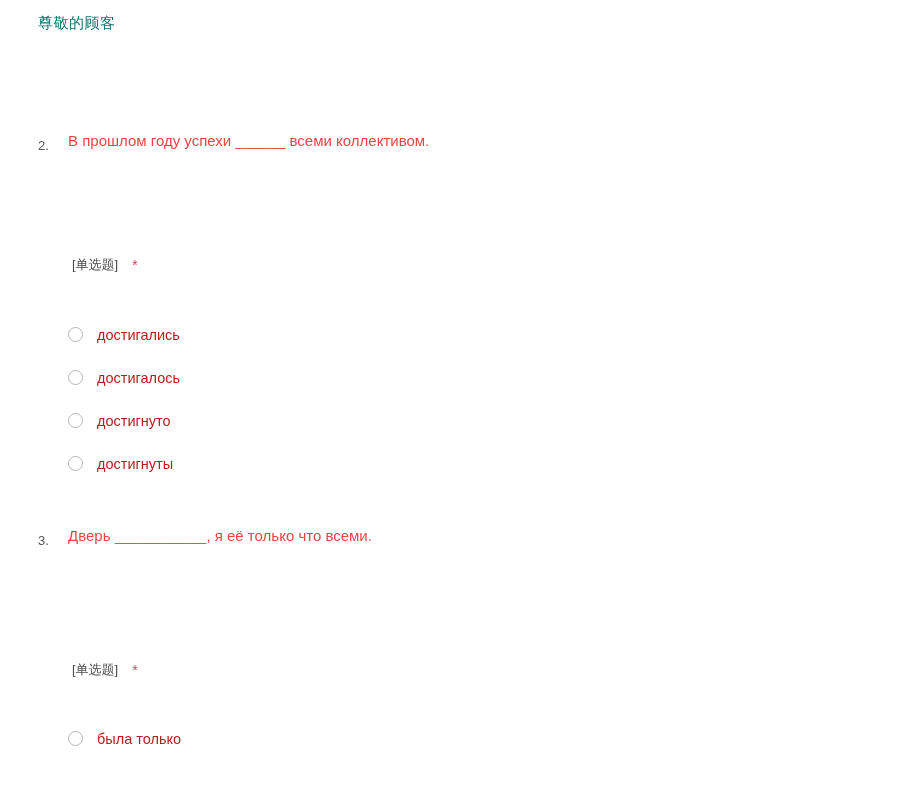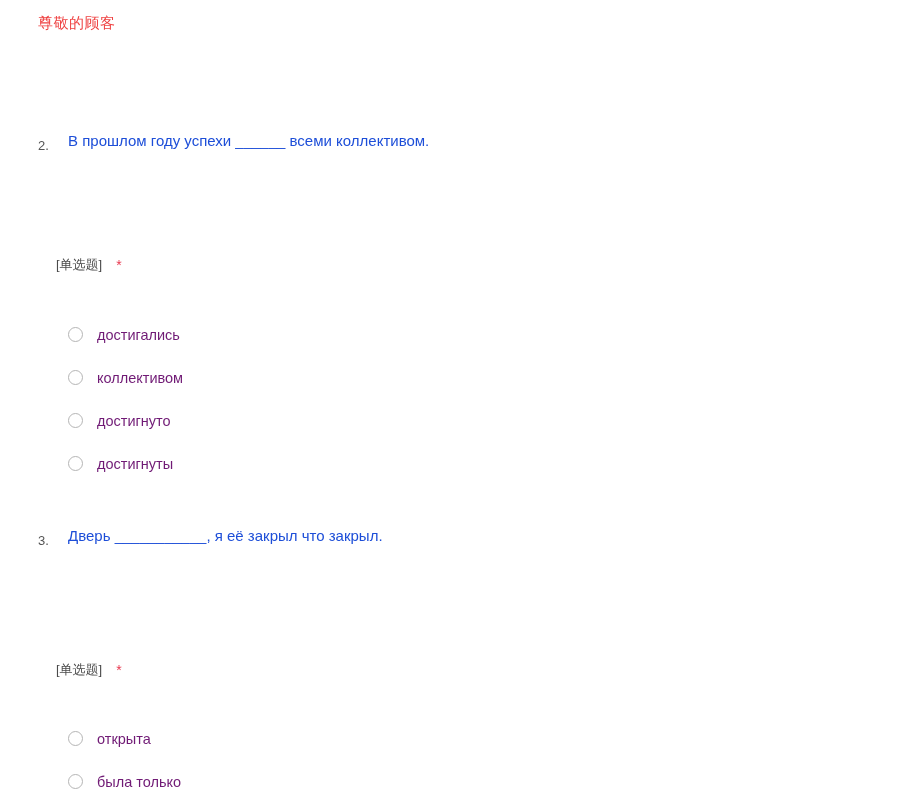--- a/index.html
+++ b/index.html
@@ -19,47 +19,47 @@
     position: relative;
     width: 900px;
     height: 800px;
     box-sizing: border-box;
   }
   .survey-header {
     position: absolute;
     left: 38px;
     top: 14px;
     font-size: 15px;
-    color: #ef4444;
+    color: #0f766e;
     letter-spacing: 0.5px;
   }
   .question-block {
     position: absolute;
     left: 0;
     width: 900px;
   }
   .q-index {
     position: absolute;
     left: 38px;
     top: 8px;
     font-size: 13px;
     color: #555555;
   }
   .q-title {
     position: absolute;
     left: 68px;
     top: 0px;
     font-size: 15px;
-    color: #1d4ed8;
+    color: #ef4444;
     line-height: 22px;
     max-width: 780px;
   }
   .q-typebar {
     position: absolute;
-    left: 40px;
+    left: 56px;
     font-size: 13px;
     color: #4a4a4a;
     white-space: nowrap;
     padding-left: 16px;
   }
   .q-typebar .req {
     color: #e8384f;
     margin-left: 14px;
     font-size: 14px;
     vertical-align: -1px;
@@ -79,21 +79,21 @@
     height: 15px;
     border: 1px solid #b5b5b5;
     border-radius: 50%;
     background: #ffffff;
     box-sizing: border-box;
     flex: 0 0 auto;
   }
   .option-label {
     margin-left: 14px;
     font-size: 14.5px;
-    color: #701a75;
+    color: #b91c1c;
     line-height: 20px;
   }
 </style>
 </head>
 <body>
 
 <div class="survey-root">
 
   <div class="survey-header">尊敬的顾客</div>
 
@@ -105,46 +105,42 @@
       <span>[单选题]</span><span class="req">*</span>
     </div>
 
     <div class="options" style="top:183px;">
       <div class="option-row">
         <span class="radio"></span>
         <span class="option-label">достигались</span>
       </div>
       <div class="option-row">
         <span class="radio"></span>
-        <span class="option-label">коллективом</span>
+        <span class="option-label">достигалось</span>
       </div>
       <div class="option-row">
         <span class="radio"></span>
         <span class="option-label">достигнуто</span>
       </div>
       <div class="option-row">
         <span class="radio"></span>
         <span class="option-label">достигнуты</span>
       </div>
     </div>
   </div>
 
   <div class="question-block" style="top:525px; height:275px;">
     <div class="q-index">3.</div>
-    <div class="q-title">Дверь ___________, я её закрыл что закрыл.</div>
+    <div class="q-title">Дверь ___________, я её только что всеми.</div>
 
     <div class="q-typebar" style="top:136px;">
       <span>[单选题]</span><span class="req">*</span>
     </div>
 
     <div class="options" style="top:192px;">
-      <div class="option-row">
-        <span class="radio"></span>
-        <span class="option-label">открыта</span>
-      </div>
       <div class="option-row">
         <span class="radio"></span>
         <span class="option-label">была только</span>
       </div>
     </div>
   </div>
 
 </div>
 
 </body></html>

